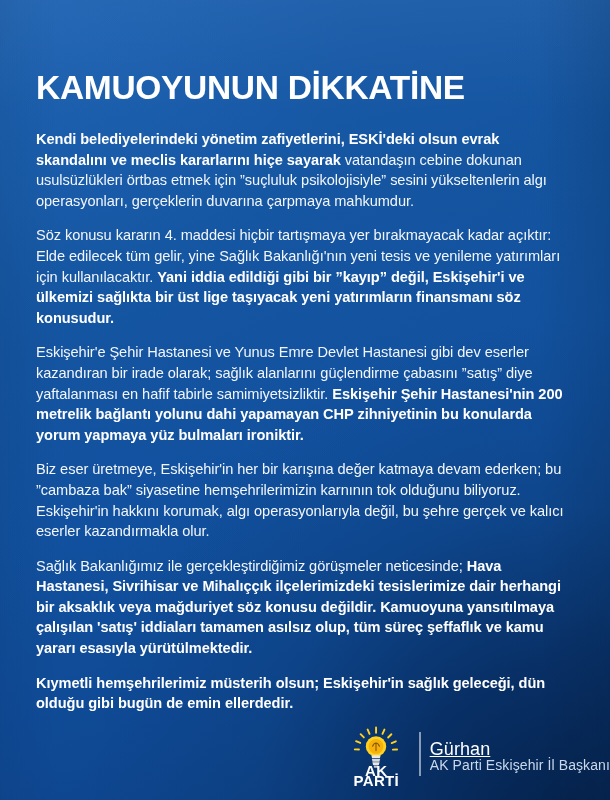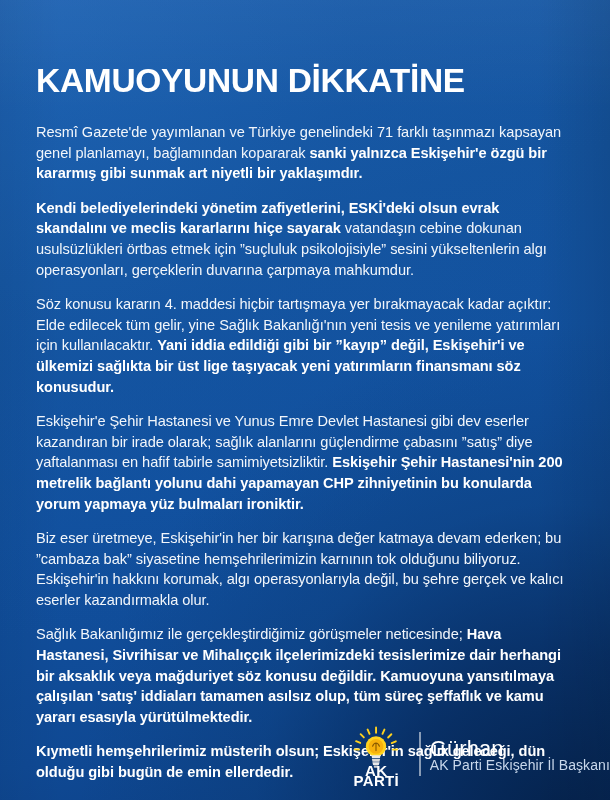--- a/index.html
+++ b/index.html
@@ -36,21 +36,21 @@
     pointer-events:none;
     background:
       linear-gradient(to bottom, rgba(255,255,255,.035) 0%, rgba(255,255,255,0) 14%),
       linear-gradient(to right, rgba(0,0,0,.05) 0%, rgba(0,0,0,0) 10%, rgba(0,0,0,0) 88%, rgba(0,0,0,.10) 100%);
   }
 
   
   .content {
     position:absolute;
     left:36px;
-    top:4px;
+    top:11px;
     width:539px;
     height:777px;
     z-index:2;
   }
 
   
   .headline {
     position:absolute;
     left:0;
     top:58px;
@@ -126,24 +126,25 @@
 
   .sig-text {
     display:flex;
     flex-direction:column;
     justify-content:center;
     padding-bottom:2px;
   }
 
   .sig-first {
     color:#ffffff;
-    font-size:22px;
+    font-size:18px;
     line-height:18px;
     font-weight:normal;
     letter-spacing:.1px;
+    text-decoration:underline;
   }
 
   .sig-last {
     color:#ffffff;
     font-size:21px;
     line-height:22px;
     font-weight:bold;
     letter-spacing:-0.1px;
     margin-top:-1px;
   }
@@ -159,21 +160,20 @@
 </head>
 <body>
 
 <div id="poster"></div>
 
 <div class="content">
 
   <h1 class="headline">KAMUOYUNUN DİKKATİNE</h1>
 
   <div class="body-copy">
-      <p class="para"><span>Resmî Gazete'de yayımlanan ve Türkiye genelindeki 71 farklı taşınmazı kapsayan genel planlamayı, bağlamından kopararak </span><b>sanki yalnızca Eskişehir'e özgü bir kararmış gibi sunmak art niyetli bir yaklaşımdır.</b></p>
       <p class="para"><b>Kendi belediyelerindeki yönetim zafiyetlerini, ESKİ'deki olsun evrak skandalını ve meclis kararlarını hiçe sayarak</b><span> vatandaşın cebine dokunan usulsüzlükleri örtbas etmek için ”suçluluk psikolojisiyle” sesini yükseltenlerin algı operasyonları, gerçeklerin duvarına çarpmaya mahkumdur.</span></p>
       <p class="para"><span>Söz konusu kararın 4. maddesi hiçbir tartışmaya yer bırakmayacak kadar açıktır: Elde edilecek tüm gelir, yine Sağlık Bakanlığı'nın yeni tesis ve yenileme yatırımları için kullanılacaktır. </span><b>Yani iddia edildiği gibi bir ”kayıp” değil, Eskişehir'i ve ülkemizi sağlıkta bir üst lige taşıyacak yeni yatırımların finansmanı söz konusudur.</b></p>
       <p class="para"><span>Eskişehir'e Şehir Hastanesi ve Yunus Emre Devlet Hastanesi gibi dev eserler kazandıran bir irade olarak; sağlık alanlarını güçlendirme çabasını ”satış” diye yaftalanması en hafif tabirle samimiyetsizliktir. </span><b>Eskişehir Şehir Hastanesi'nin 200 metrelik bağlantı yolunu dahi yapamayan CHP zihniyetinin bu konularda yorum yapmaya yüz bulmaları ironiktir.</b></p>
       <p class="para"><span>Biz eser üretmeye, Eskişehir'in her bir karışına değer katmaya devam ederken; bu ”cambaza bak” siyasetine hemşehrilerimizin karnının tok olduğunu biliyoruz. Eskişehir'in hakkını korumak, algı operasyonlarıyla değil, bu şehre gerçek ve kalıcı eserler kazandırmakla olur.</span></p>
       <p class="para"><span>Sağlık Bakanlığımız ile gerçekleştirdiğimiz görüşmeler neticesinde; </span><b>Hava Hastanesi, Sivrihisar ve Mihalıççık ilçelerimizdeki tesislerimize dair herhangi bir aksaklık veya mağduriyet söz konusu değildir. Kamuoyuna yansıtılmaya çalışılan 'satış' iddiaları tamamen asılsız olup, tüm süreç şeffaflık ve kamu yararı esasıyla yürütülmektedir.</b></p>
       <p class="para all-bold"><span>Kıymetli hemşehrilerimiz müsterih olsun; Eskişehir'in sağlık geleceği, dün olduğu gibi bugün de emin ellerdedir.</span></p>
     </div>
 
 </div>
 

